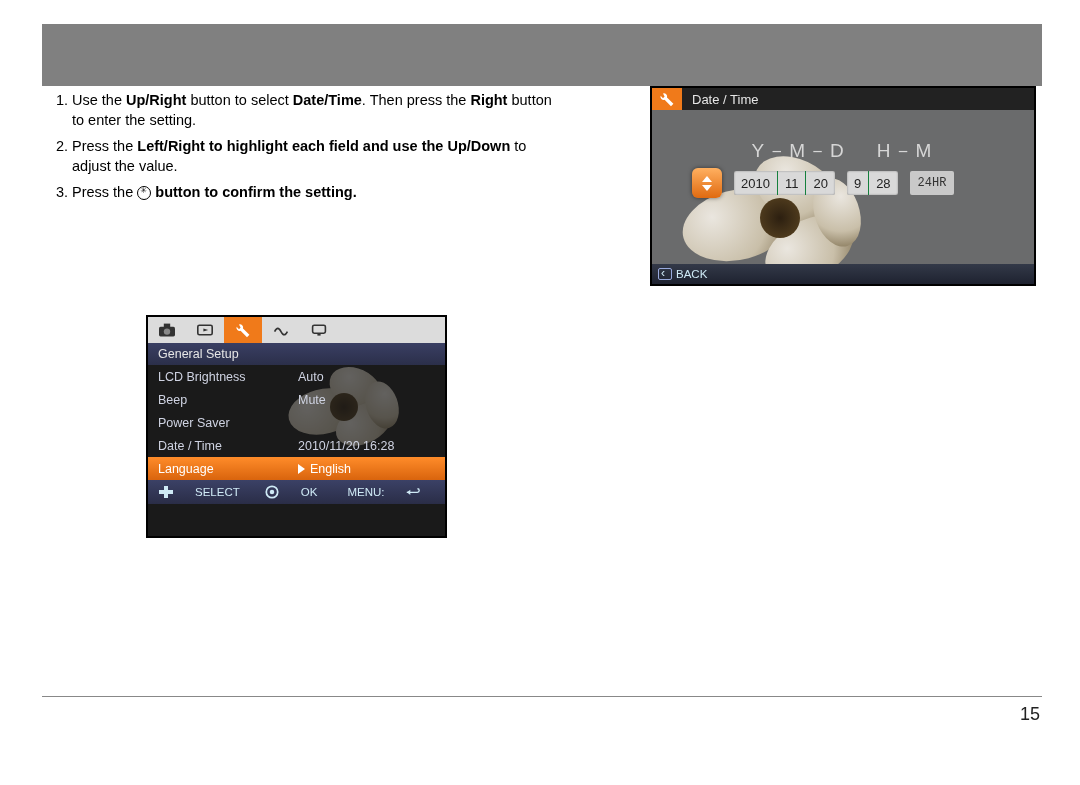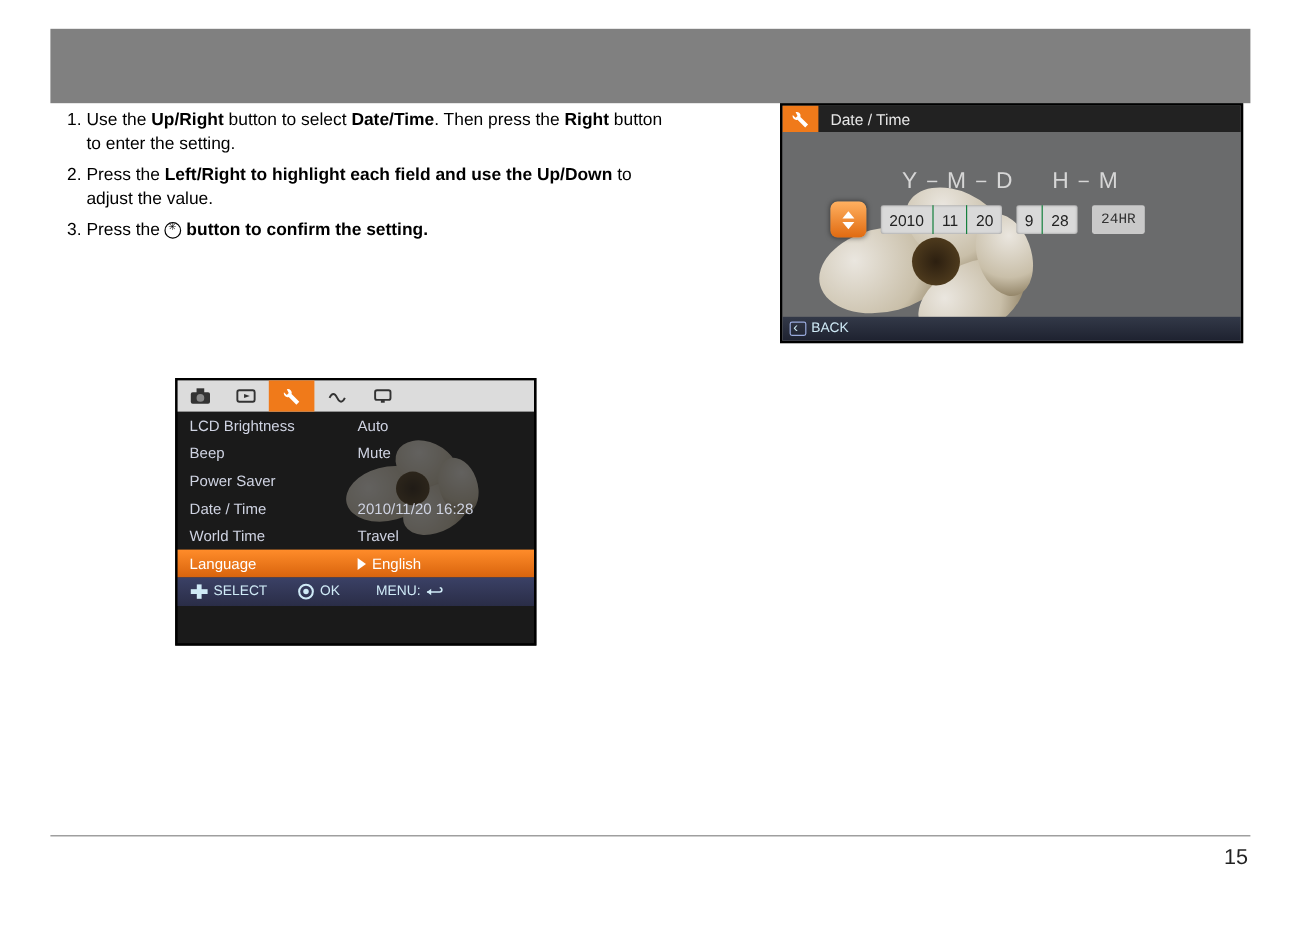--- a/index.html
+++ b/index.html
@@ -18,21 +18,21 @@
   .tab-active { background: #f07a1a; color: #fff; }
   .tab svg { width: 20px; height: 16px; }
   .setup-title-row { height: 22px; background: linear-gradient(#3a3f63, #2b2f4a); color: #e6e6e6; font-size: 12.5px; padding: 0 10px; display: flex; align-items: center; }
   .menu-rows { }
   .menu-row { display: flex; height: 23px; align-items: center; color: #cfd3e2; font-size: 12.5px; }
   .menu-row .lbl { width: 150px; padding-left: 10px; }
   .menu-row .val { padding-left: 0; }
   .menu-row.highlight { background: linear-gradient(#ff8c2a, #d9640d); color: #fff; }
   .menu-row.highlight .caret { display: inline-block; width: 0; height: 0; border-top: 5px solid transparent; border-bottom: 5px solid transparent; border-left: 7px solid #fff; margin-right: 5px; vertical-align: middle; }
   .footer-row { height: 24px; background: linear-gradient(#3b4166, #2a2d47); display: flex; align-items: center; color: #cfeaf6; font-size: 11.5px; }
-  .footer-row .itm { display: flex; align-items: center; margin-left: 10px; }
+  .footer-row .itm { display: flex; align-items: center; margin-left: 10px; gap: 17px; }
   .footer-row .itm .ficon { width: 16px; height: 14px; margin-right: 4px; display: flex; align-items: center; justify-content: center; }
   .lcd-datetime { position: absolute; left: 608px; top: 0px; width: 386px; height: 200px; border: 2px solid #000; background: #6a6b6c; overflow: hidden; }
   .dt-title-row { height: 22px; background: #222; color: #e6e6e6; display: flex; align-items: center; font-size: 13px; }
   .dt-title-row .key-icon { width: 30px; height: 22px; background: #f07a1a; display: flex; align-items: center; justify-content: center; margin-right: 10px; }
   .dt-body { position: relative; width: 100%; height: calc(100% - 22px); }
   .flower-bg { position: absolute; left: 0; top: 0; width: 100%; height: 100%; background: #6a6b6c; }
   .petals { position: absolute; left: 30px; top: 50px; width: 200px; height: 120px; }
   .petal { position: absolute; background: radial-gradient(circle at 30% 30%, #eae6df, #c9bfa9 60%, #7a6a4a); border-radius: 50% 55% 50% 55%; }
   .p1 { width: 110px; height: 70px; left: 0; top: 30px; transform: rotate(-15deg); }
   .p2 { width: 90px; height: 60px; left: 70px; top: 0; transform: rotate(25deg); }
@@ -106,20 +106,21 @@
               <path d="M4 12 q4-8 8 0 q4 8 8 0" fill="none" stroke="#333" stroke-width="2"></path>
             </svg>
         </div>
         <div class="tab">
           <svg viewBox="0 0 24 20">
               <rect x="4" y="4" width="16" height="10" rx="2" fill="none" stroke="#333" stroke-width="2"></rect>
               <rect x="10" y="14" width="4" height="3" fill="#333"></rect>
             </svg>
         </div>
       </div>
+      <div class="setup-title-row">General Setup</div>
 
       <div class="setup-bg">
         <div class="petals petals-small" style="opacity:.35; left: 120px; top: 0;">
           <div class="petal p1"></div>
             <div class="petal p2"></div>
             <div class="petal p3"></div>
             <div class="petal p4"></div>
             <div class="fcenter"></div>
         </div>
       </div>
@@ -133,24 +134,20 @@
           <span class="lbl">Beep</span>
           <span class="val">Mute</span>
         </div>
         <div class="menu-row">
           <span class="lbl">Power Saver</span>
           <span class="val"></span>
         </div>
         <div class="menu-row">
           <span class="lbl">Date / Time</span>
           <span class="val">2010/11/20 16:28</span>
-        </div>
-        <div class="menu-row">
-          <span class="lbl">World Time</span>
-          <span class="val">Travel</span>
         </div>
         <div class="menu-row highlight">
           <span class="lbl">Language</span>
           <span class="val"><span class="caret"></span><span>English</span></span>
         </div>
       </div>
       <div class="footer-row">
         <div class="itm">
           <span class="ficon">
               <svg viewBox="0 0 16 14">

